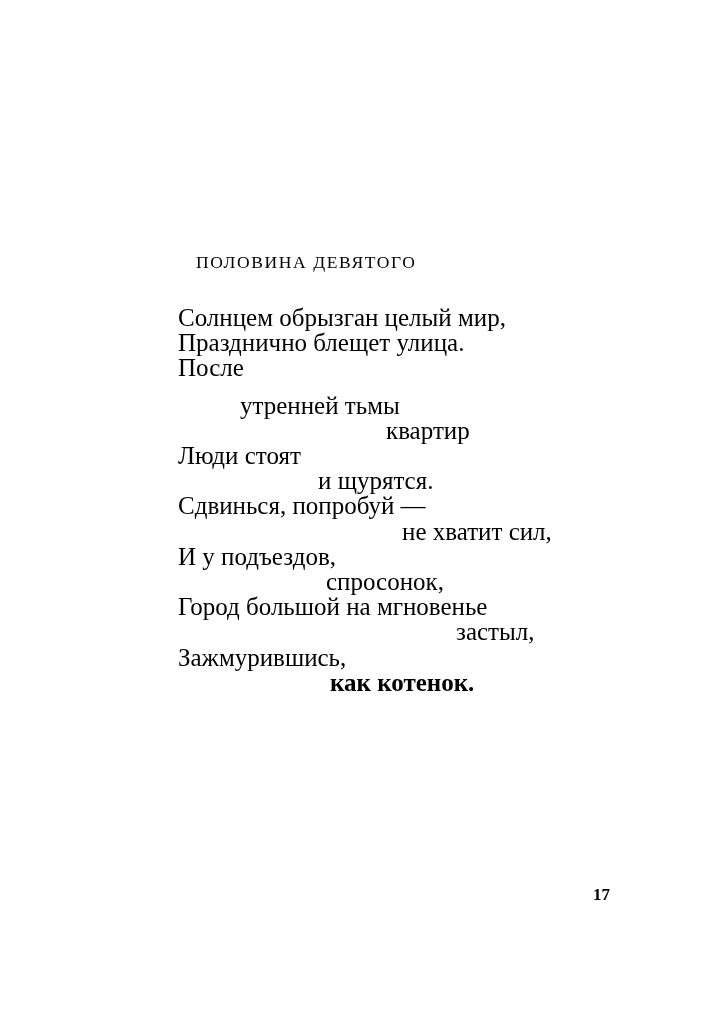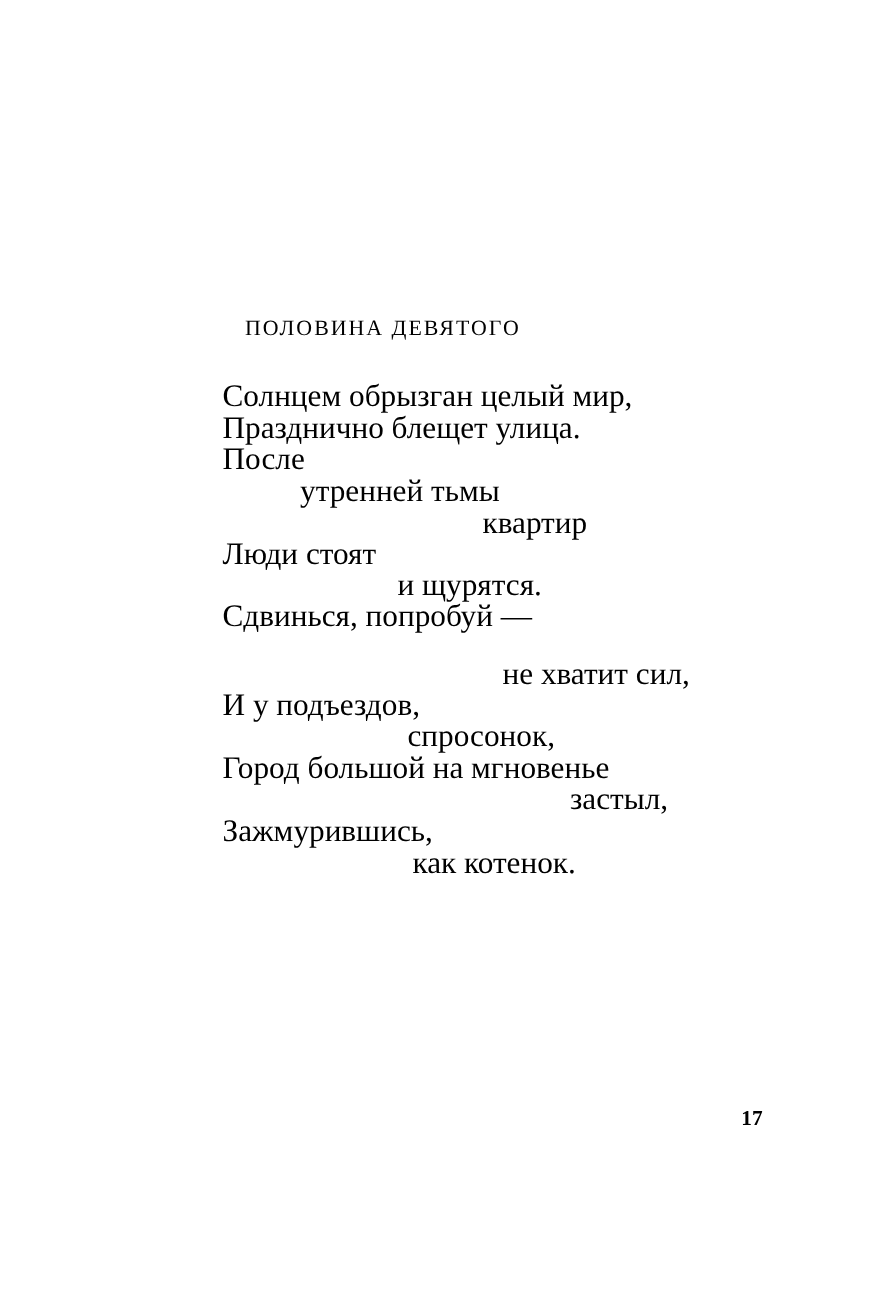--- a/index.html
+++ b/index.html
@@ -55,29 +55,29 @@
 <body>
 
 <div class="page">
 
   <div class="poem-title">ПОЛОВИНА ДЕВЯТОГО</div>
 
   <div class="poem-body">
       <div class="verse-line" style="padding-left: 0px;">Солнцем обрызган целый мир,</div>
       <div class="verse-line" style="padding-left: 0px;">Празднично блещет улица.</div>
       <div class="verse-line" style="padding-left: 0px;">После</div>
-      <div class="verse-line" style="padding-left: 62px;">утренней тьмы</div>
+      <div class="verse-line" style="padding-left: 62px; margin-top: 12px;">утренней тьмы</div>
       <div class="verse-line" style="padding-left: 208px;">квартир</div>
       <div class="verse-line" style="padding-left: 0px;">Люди стоят</div>
       <div class="verse-line" style="padding-left: 140px;">и щурятся.</div>
       <div class="verse-line" style="padding-left: 0px;">Сдвинься, попробуй —</div>
-      <div class="verse-line" style="padding-left: 224px; margin-top: 20px;">не хватит сил,</div>
+      <div class="verse-line" style="padding-left: 224px;">не хватит сил,</div>
       <div class="verse-line" style="padding-left: 0px;">И у подъездов,</div>
       <div class="verse-line" style="padding-left: 148px;">спросонок,</div>
       <div class="verse-line" style="padding-left: 0px;">Город большой на мгновенье</div>
       <div class="verse-line" style="padding-left: 278px;">застыл,</div>
       <div class="verse-line" style="padding-left: 0px;">Зажмурившись,</div>
-      <div class="verse-line" style="padding-left: 152px;">как котенок.</div>
+      <div class="verse-line" style="padding-left: 152px; font-weight: bold;">как котенок.</div>
     </div>
 
   <div class="page-number">17</div>
 
 </div>
 
 </body></html>

